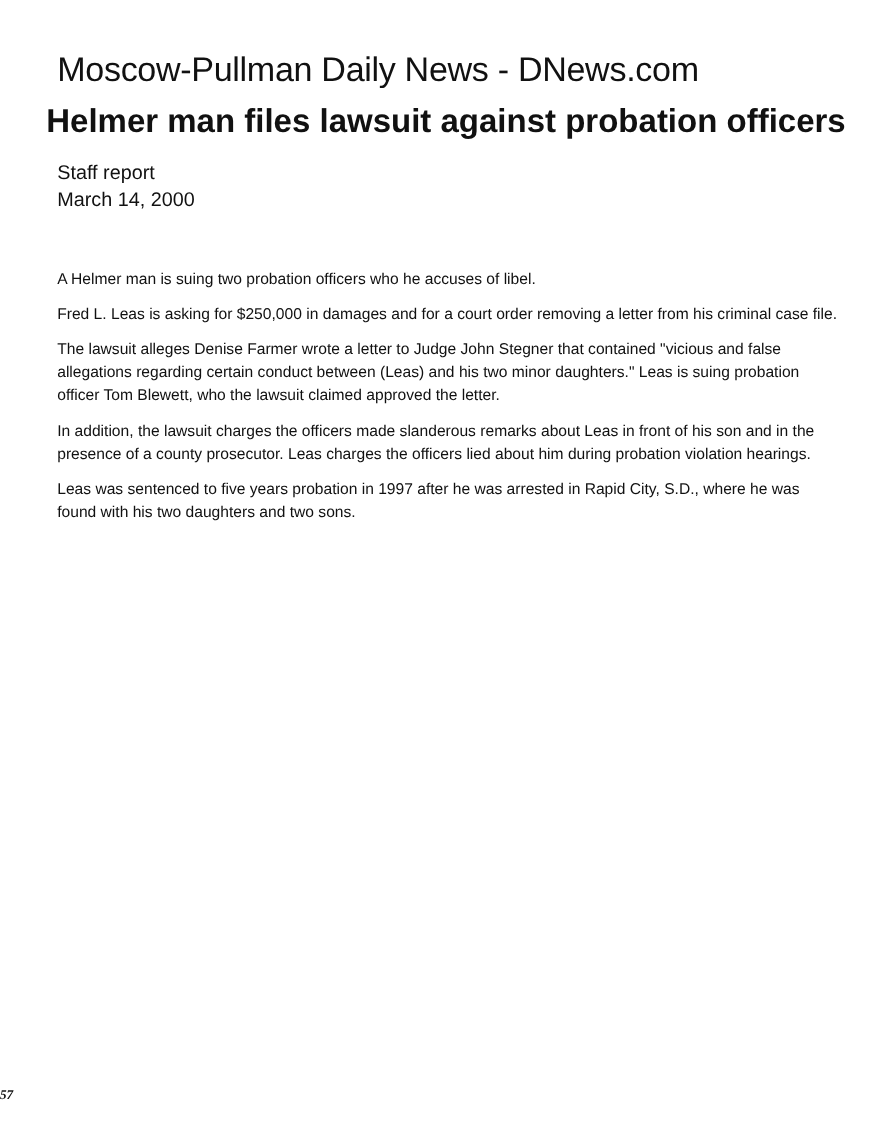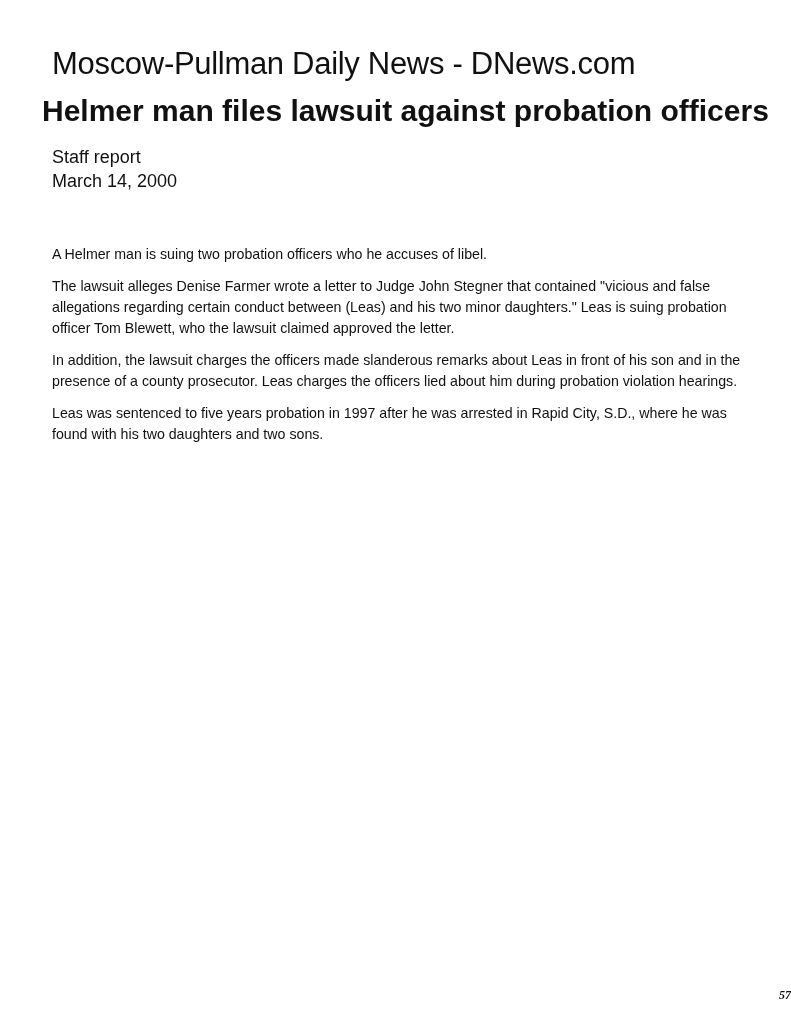--- a/index.html
+++ b/index.html
@@ -13,36 +13,37 @@
       font-size: 31px; font-weight: normal; letter-spacing: -0.3px; white-space: nowrap;
     }
     .headline {
       position: absolute; left: 42px; top: 94px;
       font-size: 30px; font-weight: bold; white-space: nowrap;
     }
     .byline { position: absolute; left: 52px; top: 145px; font-size: 18px; line-height: 24px; }
     .article { position: absolute; left: 52px; top: 205px; width: 710px; font-size: 14.2px; line-height: 21px; margin-top: 39px; }
     .article p { margin: 0 0 11px 0; }
     .page-number {
-      position: absolute; left: 0; width: 791px; top: 988px; text-align: right;
+      position: absolute; left: 0; width: 791px; top: 988px; text-align: left;
       font-family: "Liberation Serif", "DejaVu Serif", serif; font-style: italic; font-weight: bold;
       font-size: 12px;
     }
   </style>
 </head>
 <body>
 
 <div class="masthead">Moscow-Pullman Daily News - DNews.com</div>
 <div class="headline">Helmer man files lawsuit against probation officers</div>
 
 <div class="byline">
   <div>Staff report</div>
   <div>March 14, 2000</div>
 </div>
 
 <div class="article">
   <p>A Helmer man is suing two probation officers who he accuses of libel.</p>
+  <p>Fred L. Leas is asking for $250,000 in damages and for a court order removing a letter from his criminal case file.</p>
   <p>The lawsuit alleges Denise Farmer wrote a letter to Judge John Stegner that contained "vicious and false allegations regarding certain conduct between (Leas) and his two minor daughters." Leas is suing probation officer Tom Blewett, who the lawsuit claimed approved the letter.</p>
   <p>In addition, the lawsuit charges the officers made slanderous remarks about Leas in front of his son and in the presence of a county prosecutor. Leas charges the officers lied about him during probation violation hearings.</p>
   <p>Leas was sentenced to five years probation in 1997 after he was arrested in Rapid City, S.D., where he was found with his two daughters and two sons.</p>
 </div>
 
 <div class="page-number">57</div>
 
 </body></html>

